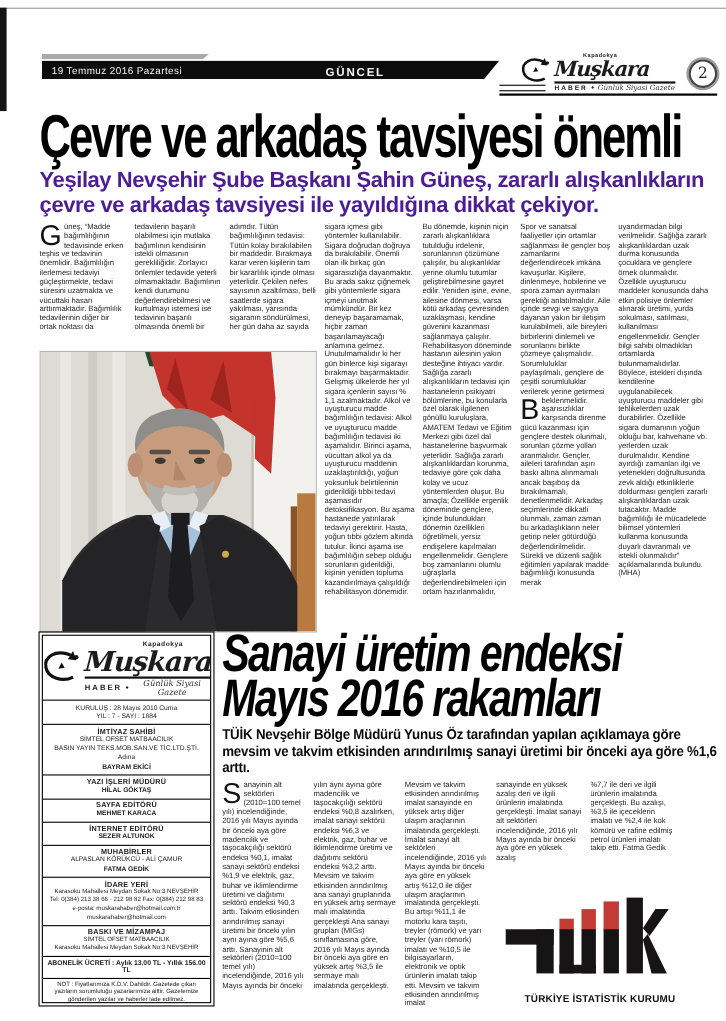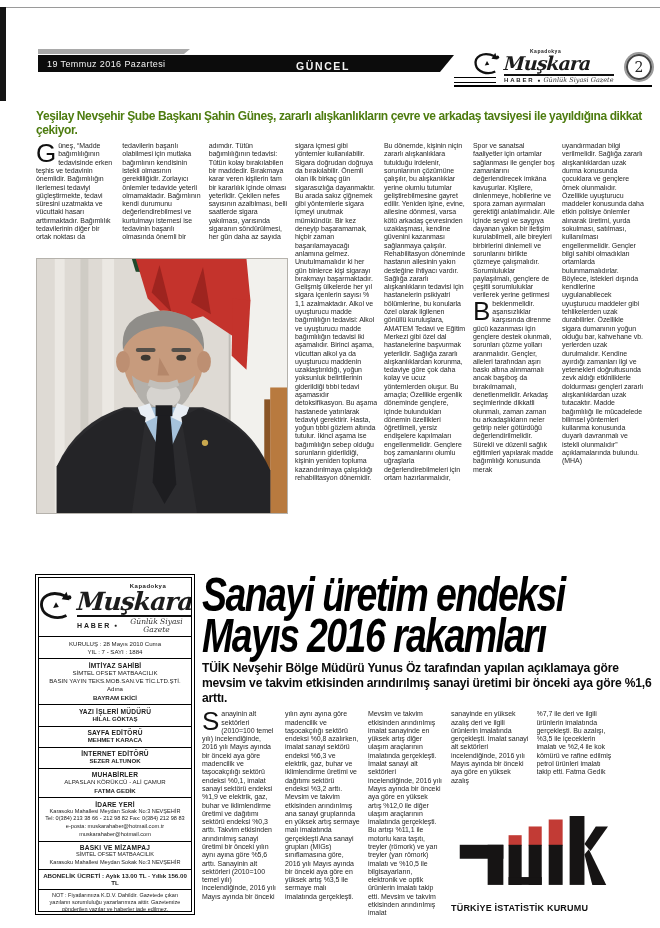--- a/index.html
+++ b/index.html
@@ -43,21 +43,21 @@
   .mk-big .mk-name{font-size:25px;}
   .mk-big .mk-region{font-size:6px;}
   .mk-big .mk-haber{font-size:7px;}
   .mk-big .mk-slogan{font-size:7.5px;}
 
   
   #article1{position:absolute;left:36px;top:96px;width:608px;}
   .a1-headline{height:56px;overflow:visible;white-space:nowrap;}
   .a1-headline span{display:inline-block;transform:scaleX(.72);transform-origin:0 50%;
                     font-size:55px;font-weight:800;letter-spacing:-2.5px;color:#000;line-height:56px;}
-  .a1-subhead{margin-top:14px;font-size:12px;font-weight:700;line-height:1.13;letter-spacing:-.4px;color:#4d7c0f;}
+  .a1-subhead{margin-top:1px;font-size:20px;font-weight:700;line-height:1.13;letter-spacing:-.4px;color:#4c1d95;}
   .a1-body{margin-top:5px;display:flex;gap:7px;}
   .col{font-size:7px;line-height:8.3px;letter-spacing:-.05px;text-align:left;color:#262626;}
   .a1-left{width:252px;display:flex;flex-direction:column;}
   .a1-left-cols{display:flex;gap:7px;height:112px;overflow:hidden;}
   .a1-left-cols .col{flex:1;}
   .a1-photo{margin-top:4px;height:256px;border:1px solid #b5b2ac;box-sizing:border-box;}
   .a1-photo svg{display:block;width:100%;height:100%;}
   .a1-maincols{display:flex;gap:7px;}
   .a1-maincols .col{width:82px;height:374px;overflow:hidden;}
   .dc{float:left;font-size:26px;line-height:22px;margin:0 2px 0 0;font-weight:500;color:#111;}
@@ -84,21 +84,21 @@
   .a2-headline span{display:inline-block;transform:scaleX(.78);transform-origin:0 50%;
                     font-size:48px;line-height:41px;font-weight:800;font-style:italic;
                     letter-spacing:-2px;color:#000;}
   .a2-subwrap{width:486px;transform:scaleX(.93);transform-origin:0 0;margin-top:4px;}
   .a2-subhead{font-size:13px;font-weight:700;line-height:1.16;letter-spacing:-.2px;color:#0a0a0a;}
   .a2-body{margin-top:5px;display:flex;gap:8px;}
   .a2-body .col{width:75px;height:220px;overflow:hidden;}
   .a2-right{width:163px;height:220px;}
   .a2-right-cols{display:flex;gap:8px;height:92px;overflow:hidden;}
   .a2-right-cols .col{flex:1;height:92px;}
-  .tuik{margin-top:12px;text-align:left;}
+  .tuik{margin-top:12px;text-align:right;}
   .tuik svg{display:block;margin:0 auto;}
   .tuik-name{margin-top:3px;font-size:9px;font-weight:700;letter-spacing:.2px;color:#111;}
 </style>
 </head>
 <body>
 
 <div class="page">
   <div class="scan-top"></div>
   <div class="scan-left"></div>
 
@@ -127,20 +127,23 @@
           <span class="mk-haber">HABER</span>
           <span class="mk-dot">●</span>
           <span class="mk-slogan">Günlük Siyasi Gazete</span>
         </span>
       </span>
     </div>
     <div class="page-circle">2</div>
   </div>
 
   <div id="article1">
+    <div class="a1-headline">
+      <span>Çevre ve arkadaş tavsiyesi önemli</span>
+    </div>
     <div class="a1-subhead">Yeşilay Nevşehir Şube Başkanı Şahin Güneş, zararlı alışkanlıkların çevre ve arkadaş tavsiyesi ile yayıldığına dikkat çekiyor.</div>
 
     <div class="a1-body">
       <div class="a1-left">
         <div class="a1-left-cols">
           <div class="col">
             <span class="dc">G</span><span>üneş, “Madde bağımlılığının tedavisinde erken teşhis ve tedavinin önemlidir. Bağımlılığın ilerlemesi tedaviyi güçleştirmekte, tedavi süresini uzatmakta ve vücuttaki hasarı arttırmaktadır. Bağımlılık tedavilerinin diğer bir ortak noktası da</span>
           </div>
           <div class="col">
             <span>tedavilerin başarılı olabilmesi için mutlaka bağımlının kendisinin istekli olmasının gerekliliğidir. Zorlayıcı önlemler tedavide yeterli olmamaktadır. Bağımlının kendi durumunu değerlendirebilmesi ve kurtulmayı istemesi ise tedavinin başarılı olmasında önemli bir</span>

